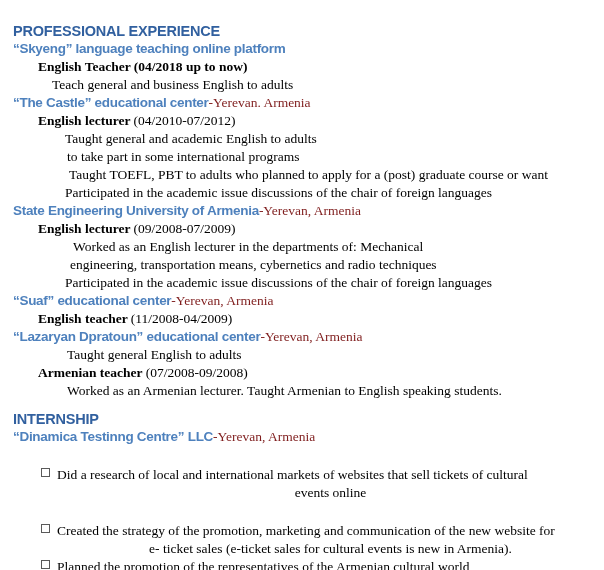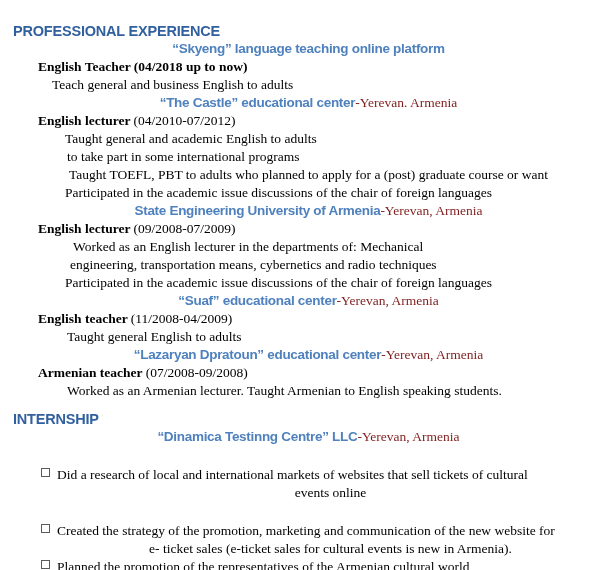--- a/index.html
+++ b/index.html
@@ -16,21 +16,21 @@
   .line { line-height: 18px; white-space: nowrap; }
 
   .sec-heading {
     margin-left: 13px;
     font-family: "Liberation Sans", sans-serif;
     font-weight: bold;
     font-size: 14.5px;
     letter-spacing: -0.2px;
     color: #31609F;
   }
-  .org-line { margin-left: 13px; text-align: center; }
+  .org-line { margin-left: 13px; }
   .org-name {
     font-family: "Liberation Sans", sans-serif;
     font-weight: bold;
     font-size: 13.5px;
     letter-spacing: -0.3px;
     color: #4E81BD;
   }
   .org-loc { font-family: Liberation Serif, serif; color: #7f1d1d; }
 
   .title-line { margin-left: 38px; font-weight: bold; }
@@ -77,23 +77,23 @@
   <div class="line d65">Participated in the academic issue discussions of the chair of foreign languages</div>
 
   <div class="line org-line"><span class="org-name">State Engineering University of Armenia</span><span class="org-loc">-Yerevan, Armenia</span></div>
   <div class="line title-line"><span>English lecturer</span> <span class="dates-reg">(09/2008-07/2009)</span></div>
   <div class="line d73">Worked as an English lecturer in the departments of: Mechanical</div>
   <div class="line d70">engineering, transportation means, cybernetics and radio techniques</div>
   <div class="line d65">Participated in the academic issue discussions of the chair of foreign languages</div>
 
   <div class="line org-line"><span class="org-name">“Suaf” educational center</span><span class="org-loc">-Yerevan, Armenia</span></div>
   <div class="line title-line"><span>English teacher</span> <span class="dates-reg">(11/2008-04/2009)</span></div>
+  <div class="line org-line"><span class="org-name">“Lazaryan Dpratoun” educational center</span><span class="org-loc">-Yerevan, Armenia</span></div>
+
   <div class="line d67">Taught general English to adults</div>
-
-  <div class="line org-line"><span class="org-name">“Lazaryan Dpratoun” educational center</span><span class="org-loc">-Yerevan, Armenia</span></div>
   <div class="line title-line"><span>Armenian teacher</span> <span class="dates-reg">(07/2008-09/2008)</span></div>
   <div class="line d67">Worked as an Armenian lecturer. Taught Armenian to English speaking students.</div>
 
   <div class="spacer"></div>
 
   <div class="line sec-heading">INTERNSHIP</div>
   <div class="line org-line"><span class="org-name">“Dinamica Testinng Centre” LLC</span><span class="org-loc">-Yerevan, Armenia</span></div>
 
   <div class="line bullet gap"><span class="cbx"></span><span>Did a research of local and international markets of websites that sell tickets of cultural</span></div>
   <div class="line bullet-cont">events online</div>

